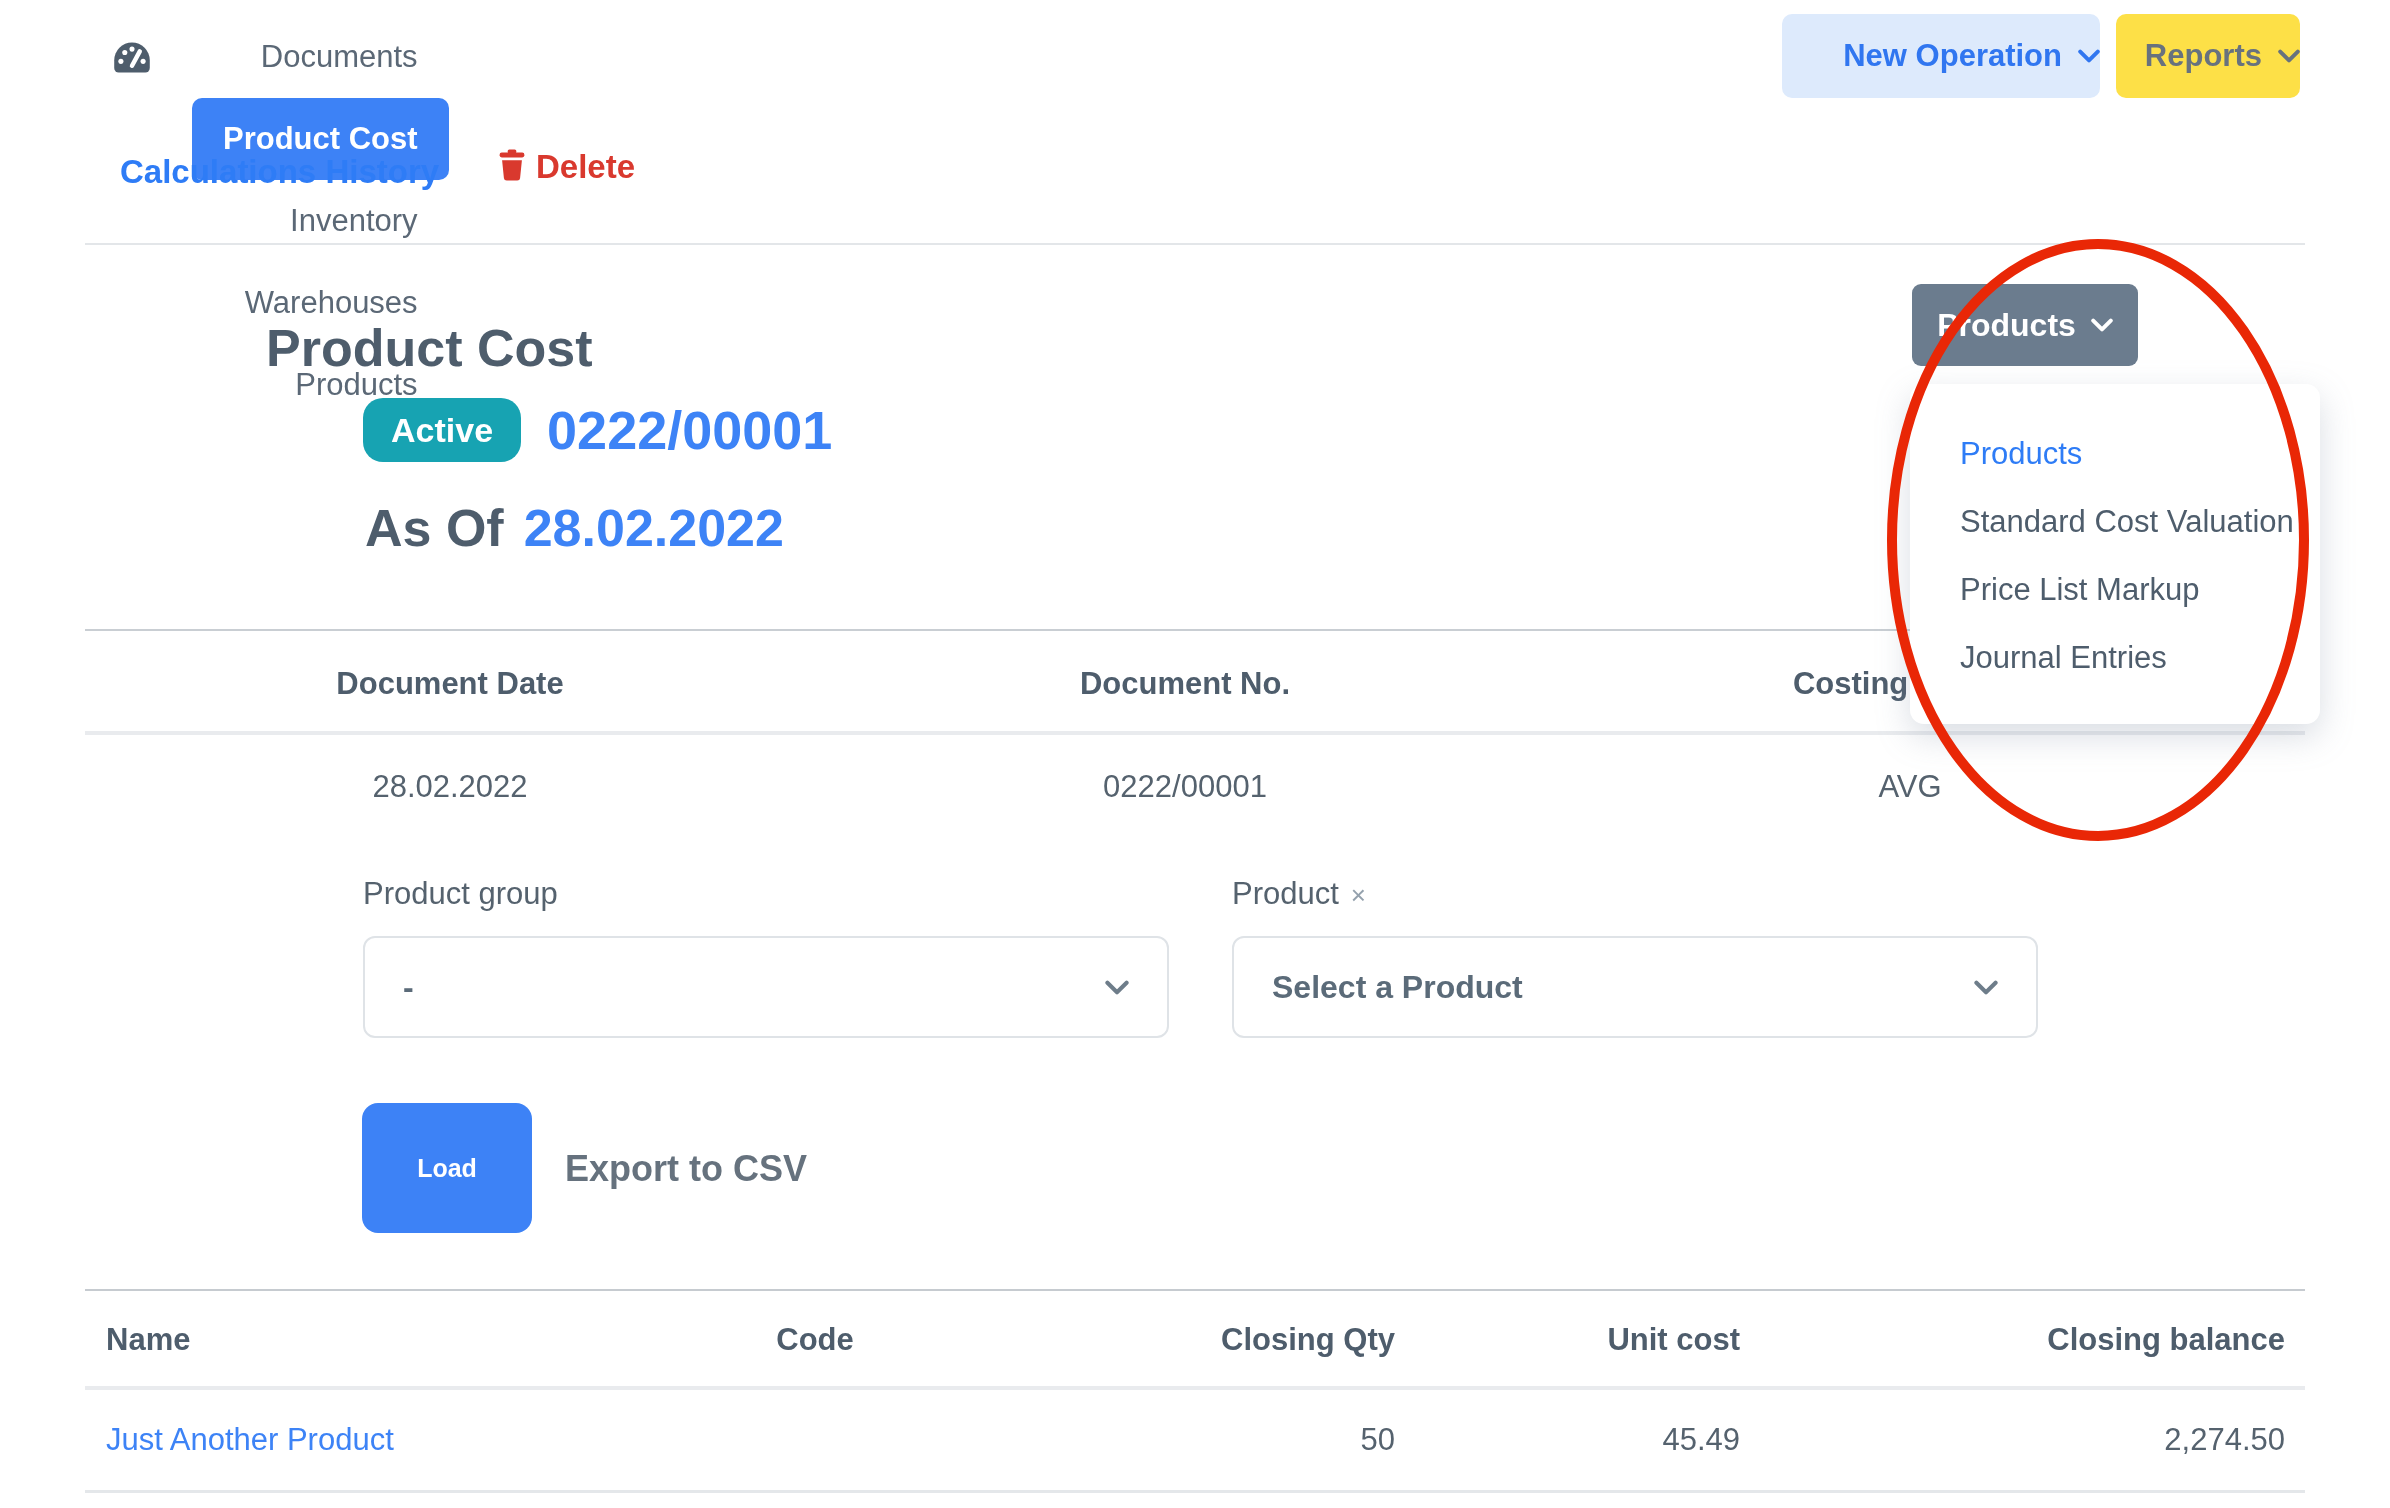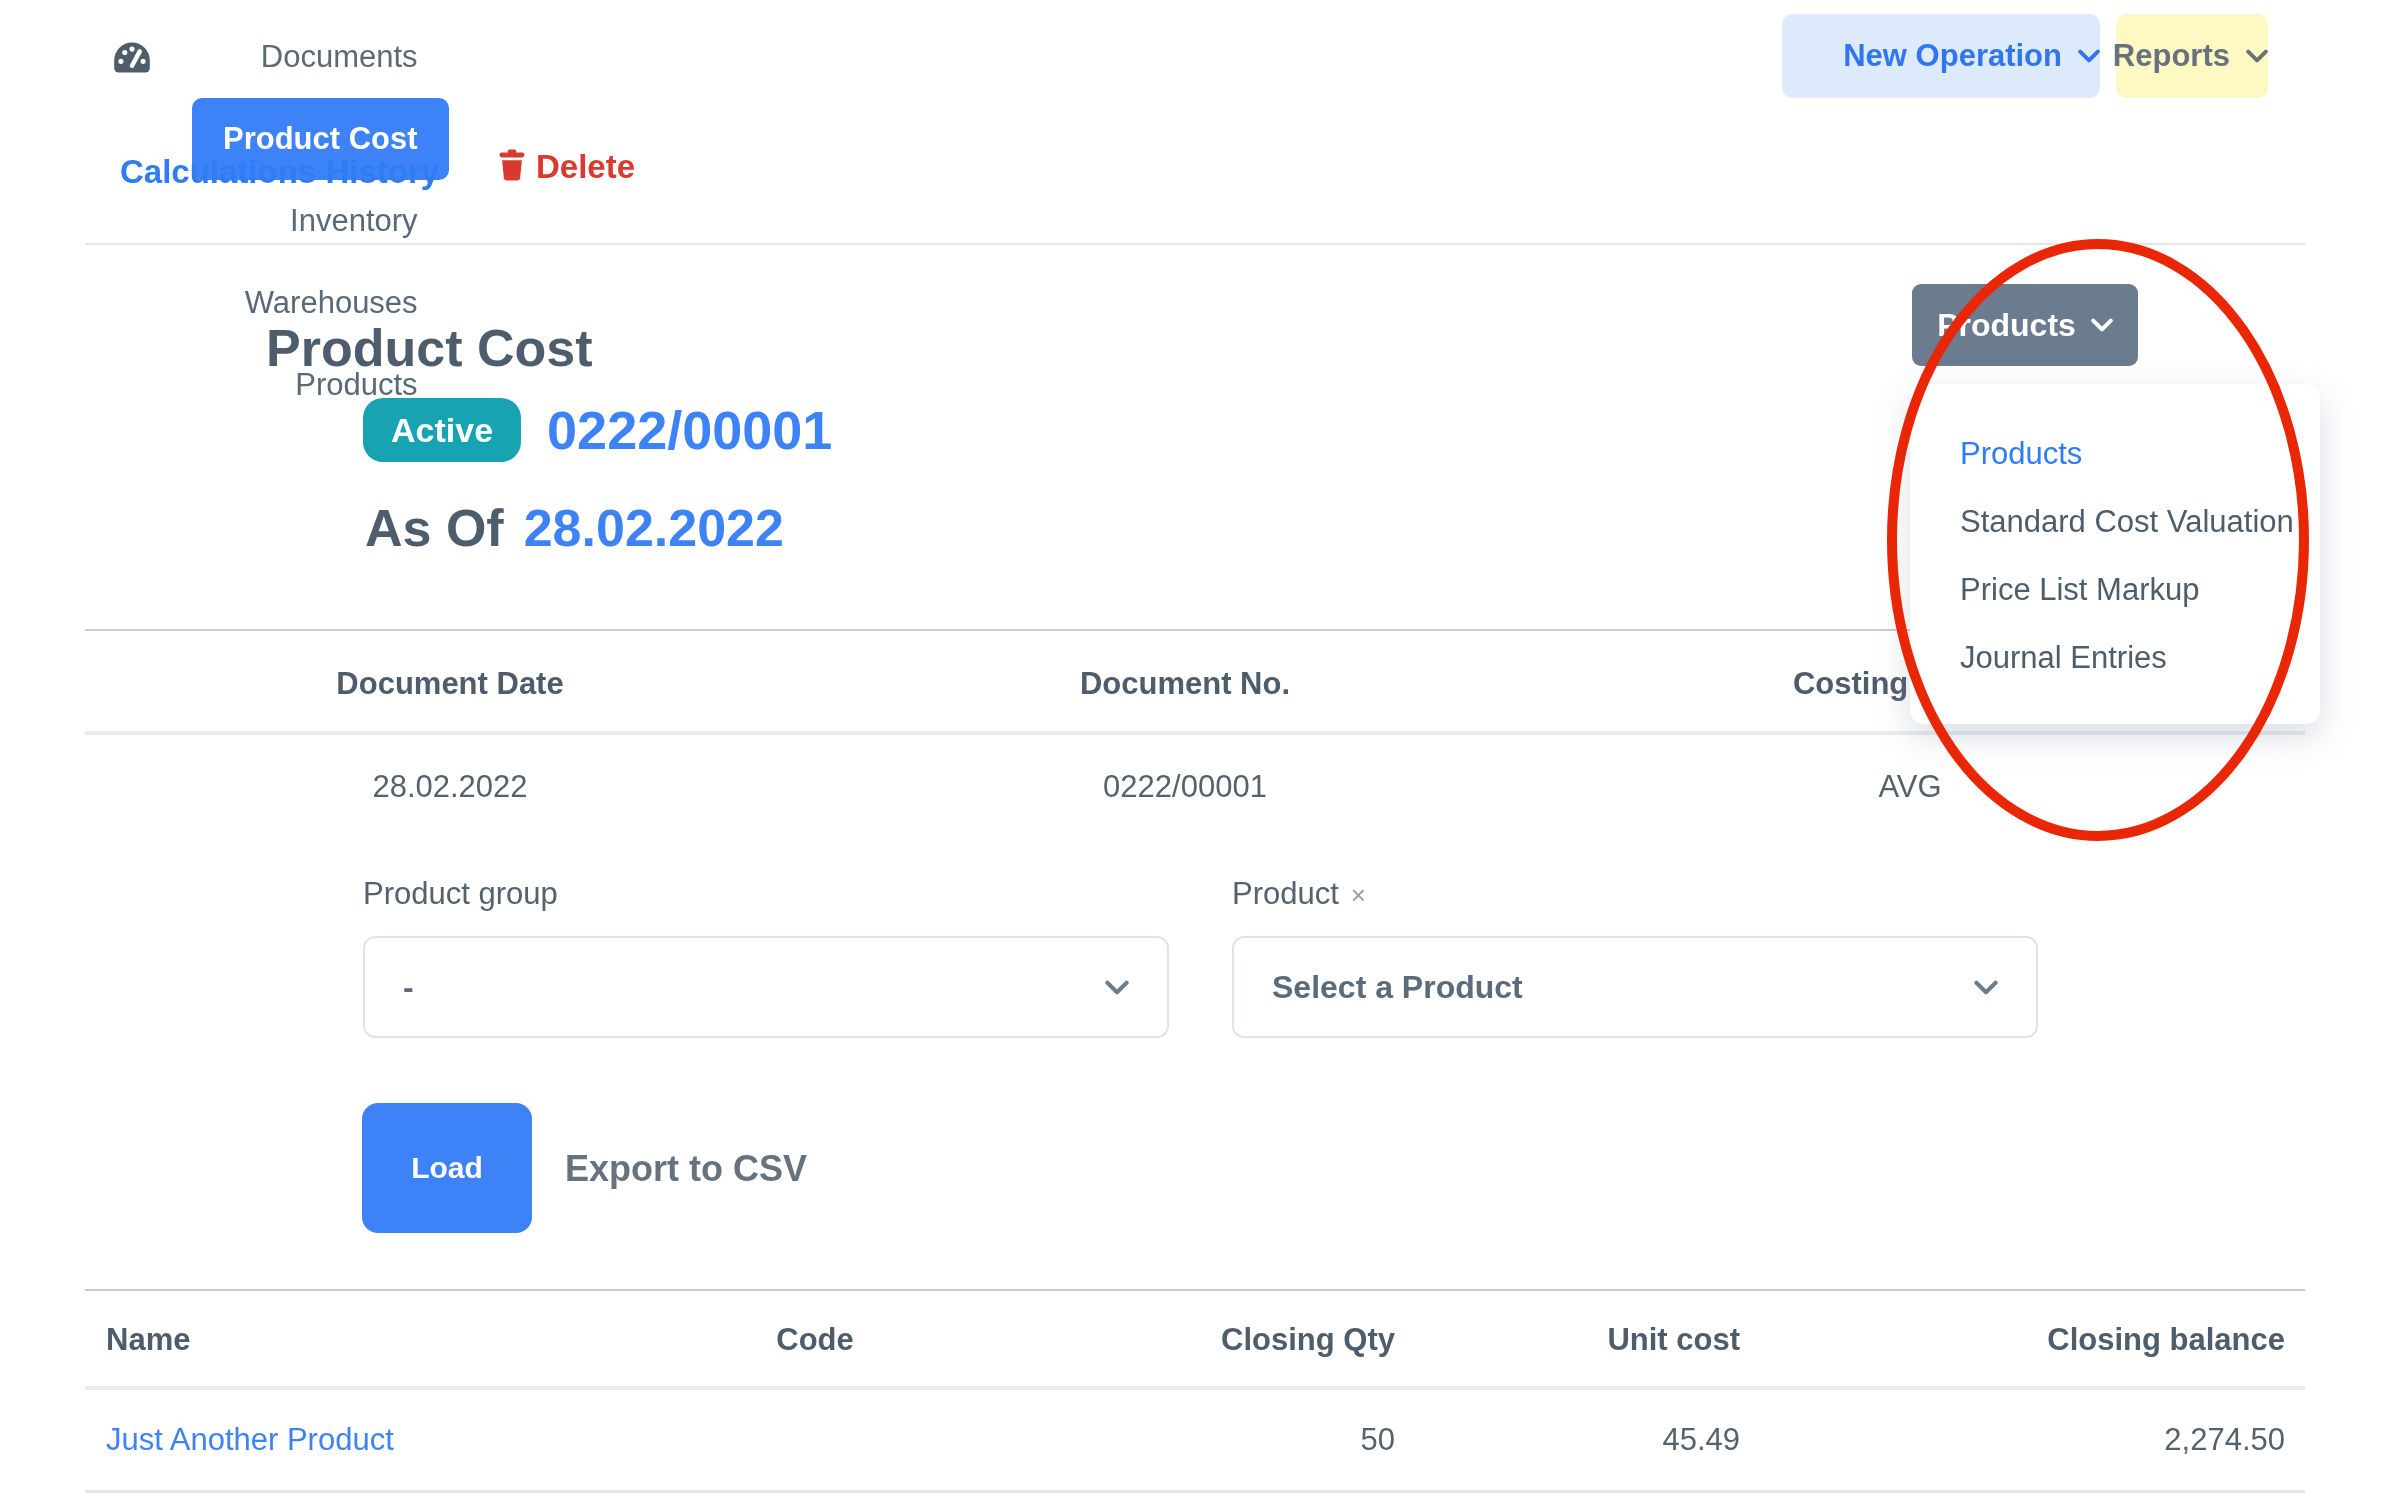--- a/index.html
+++ b/index.html
@@ -8,21 +8,21 @@
   .abs { position:absolute; }
 
   
   .nav-items { left:192px; top:16px; height:82px; display:flex; align-items:flex-end;flex-direction:column; }
   .nav-item { padding:0 31px; font-size:31px; color:#5b6876; line-height:82px;
               border-radius:10px; cursor:pointer; white-space:nowrap; }
   .nav-item.active { background:#3d82f6; color:#ffffff; font-weight:700; }
   .pill-btn { top:14px; height:84px; border-radius:10px; display:flex; align-items:center;
               justify-content:flex-end; gap:16px; font-size:31px; font-weight:700; cursor:pointer; }
   .btn-newop { left:1782px; width:318px; background:#ddeafc; color:#3076f0; }
-  .btn-reports { left:2116px; width:152px; background:#fef9c3; color:#68727e; }
+  .btn-reports { left:2116px; width:184px; background:#fde047; color:#68727e; }
 
   
   .calc-history { left:120px; top:148px; font-size:33px; font-weight:700; color:#2e7cf6;
                   line-height:48px; cursor:pointer; }
   .delete-group { left:498px; top:148px; height:48px; display:flex; align-items:flex-start; gap:10px;
                   color:#d9392e; cursor:pointer; }
   .delete-group span { font-size:33px; font-weight:700; }
 
   
   .hline { left:85px; width:2220px; }
@@ -59,21 +59,21 @@
   
   .field-label { top:876px; font-size:31px; color:#55626e; }
   .clear-x { font-size:26px; color:#94a1ad; margin-left:12px; cursor:pointer; }
   .select-box { top:936px; width:806px; height:102px; background:#ffffff;
                 border:2px solid #dfe3e7; border-radius:12px; display:flex; align-items:center;
                 padding:0 38px; cursor:pointer; }
   .select-box .val { flex:1; font-size:32px; font-weight:700; color:#5b6b79; }
 
   
   .load-btn { left:362px; top:1103px; width:170px; height:130px; border-radius:16px;
-              background:#3d82f6; color:#ffffff; font-size:30px; font-weight:700;
+              background:#3d82f6; color:#ffffff; font-size:25px; font-weight:700;
               display:flex; align-items:center; justify-content:center; cursor:pointer; }
   .export-link { left:565px; top:1148px; font-size:36px; font-weight:700; color:#66727e;
                  cursor:pointer; }
 
   
   .res-row { left:85px; width:2220px; height:48px; display:grid;
              grid-template-columns:530px 400px 380px 345px 565px; align-items:center; }
   .res-row > div { font-size:31px; }
   .res-row .c1 { padding-left:21px; text-align:left; }
   .res-row .c2 { text-align:center; }

